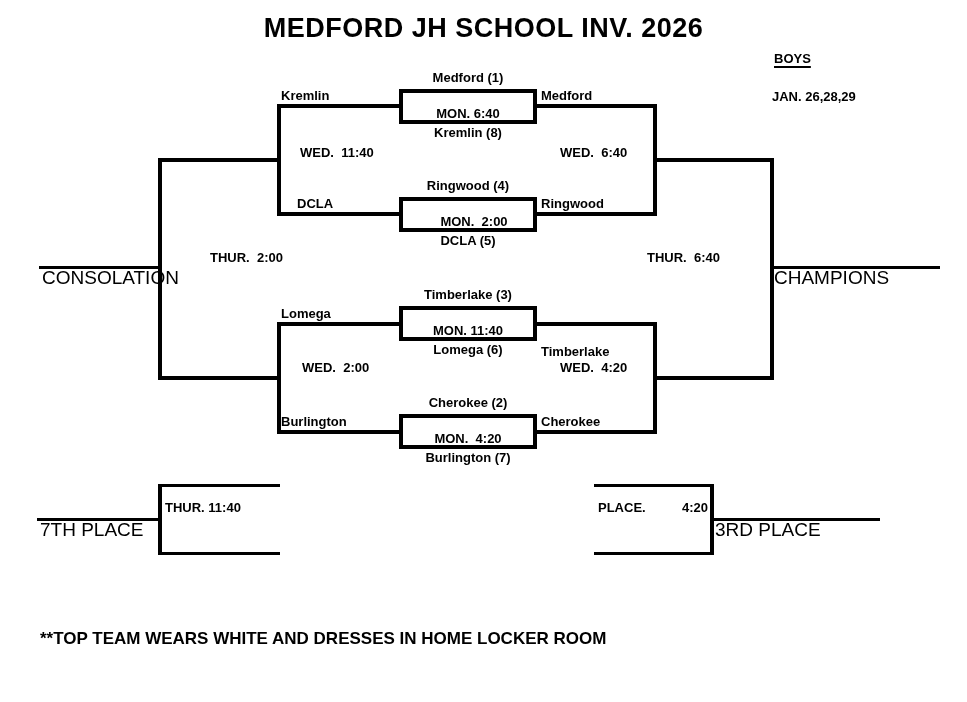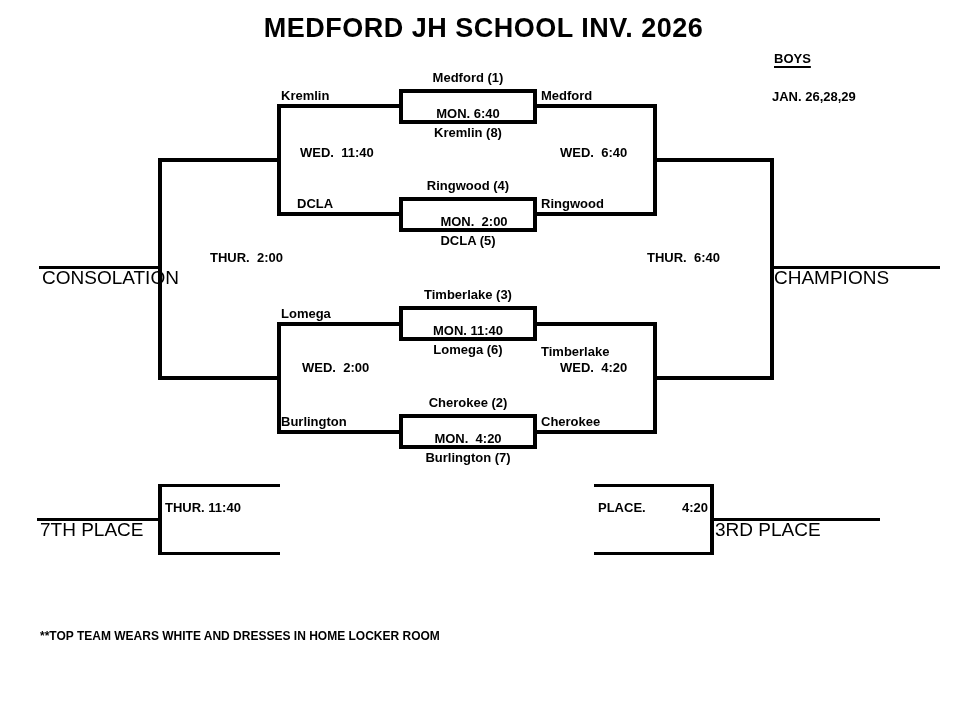--- a/index.html
+++ b/index.html
@@ -7,21 +7,21 @@
         font-family:"Liberation Sans",sans-serif;color:#000;}
   .ln{position:absolute;background:#000000;}
   .t{position:absolute;font-weight:bold;font-size:13px;line-height:14px;white-space:pre;color:#000;}
   .t.reg{font-weight:normal;font-size:19px;}
   .title{position:absolute;left:0;right:0;top:14px;text-align:center;
          font-weight:bold;font-size:27px;line-height:28px;letter-spacing:0.5px;}
   .boys{text-decoration:underline;text-decoration-thickness:2px;text-underline-offset:3px;}
   .gbox{position:absolute;left:399px;width:138px;height:35px;border:4px solid #000;
         box-sizing:border-box;background:#fff;}
   .ctr{left:399px;width:138px;text-align:center;}
-  .note{position:absolute;left:40px;top:629px;font-weight:bold;font-size:12px;white-space:pre;}
+  .note{position:absolute;left:40px;top:629px;font-weight:bold;font-size:17px;white-space:pre;}
 </style>
 </head>
 <body>
 
 <div id="page">
 
   <div class="title">MEDFORD JH SCHOOL INV.  2026</div>
   <div class="t boys" style="left:774px;top:52px;">BOYS</div>
   <div class="t" style="left:772px;top:90px;">JAN. 26,28,29</div>
 

